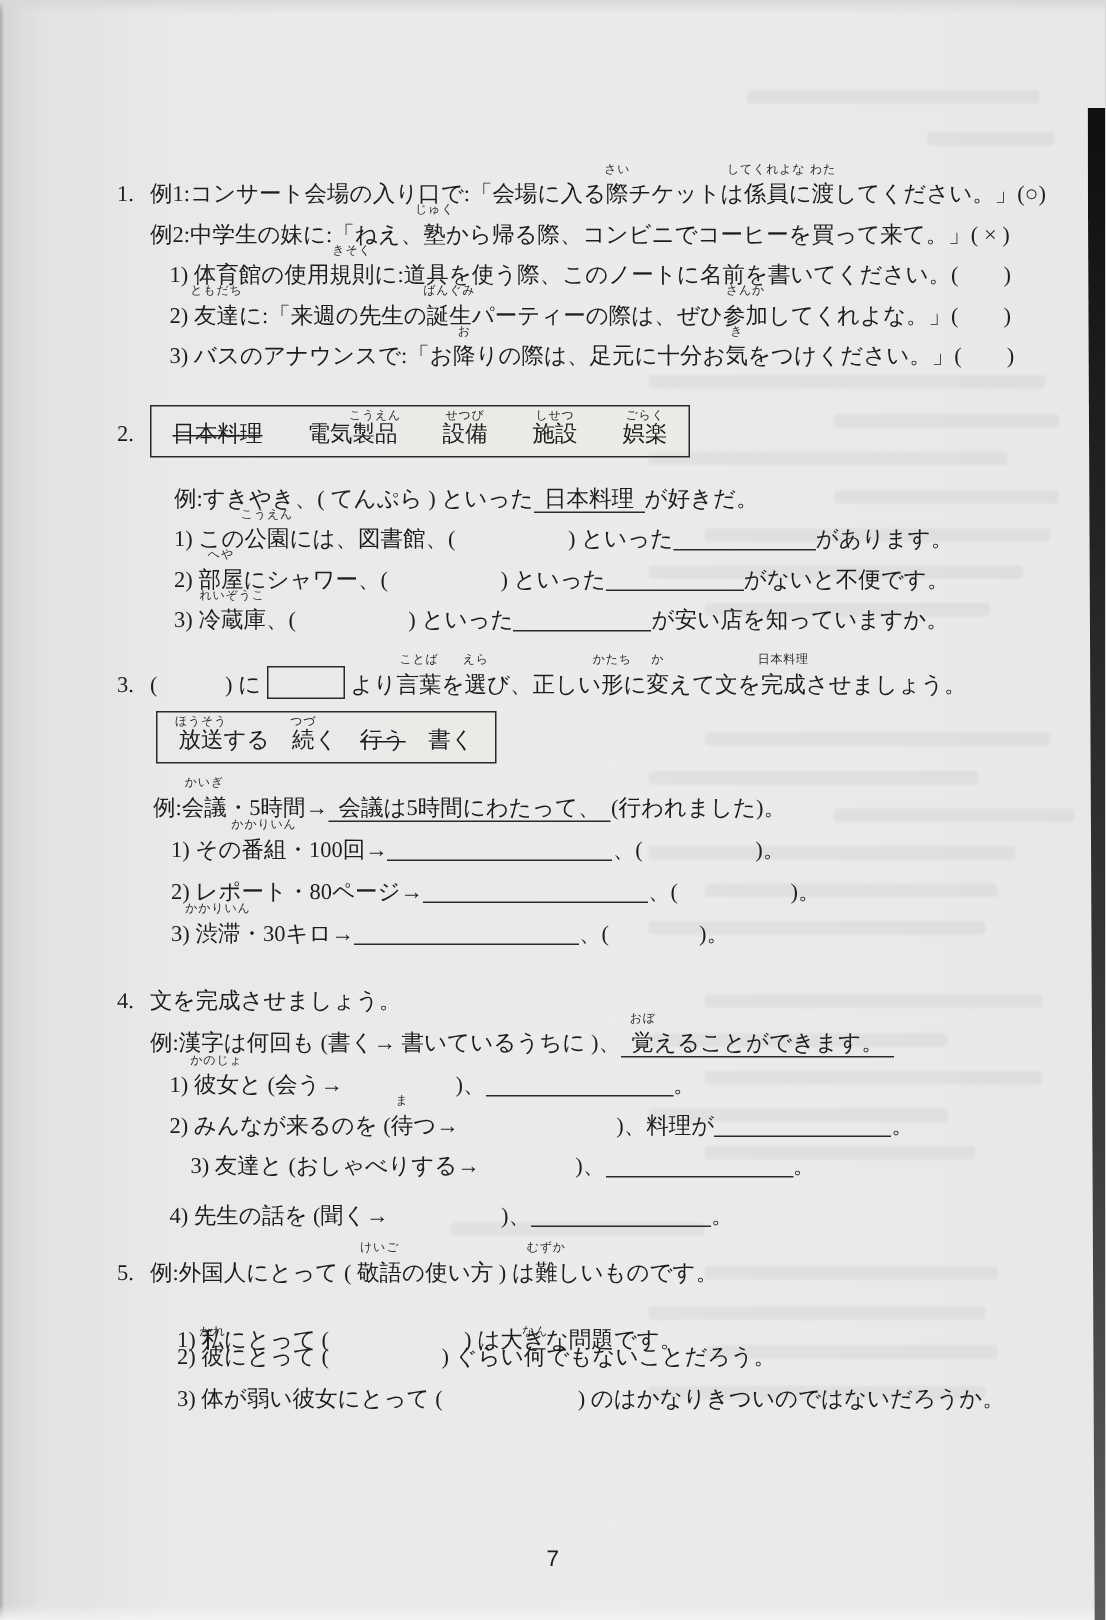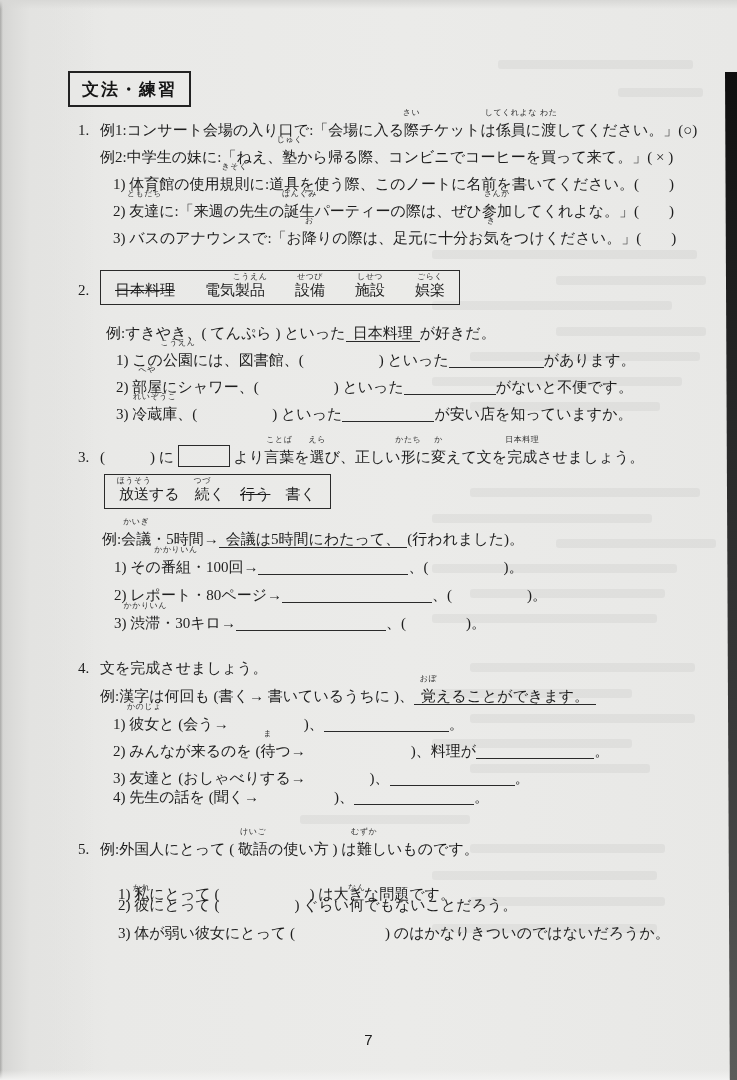--- a/index.html
+++ b/index.html
@@ -76,37 +76,34 @@
       <div class="ghost" style="left: 470px; top: 714px; width: 225px;"></div>
       <div class="ghost" style="left: 432px; top: 739px; width: 200px;"></div>
       <div class="ghost" style="left: 470px; top: 764px; width: 180px;"></div>
       <div class="ghost" style="left: 300px; top: 815px; width: 170px;"></div>
       <div class="ghost" style="left: 470px; top: 844px; width: 195px;"></div>
       <div class="ghost" style="left: 432px; top: 871px; width: 225px;"></div>
       <div class="ghost" style="left: 470px; top: 897px; width: 195px;"></div>
       <div class="ghost" style="left: 432px; top: 924px; width: 225px;"></div>
     </div>
 
-  <div class="header-box">
-    <span>文法・練習</span>
-  </div>
 
   <section class="sec" style="top:117px">
     <span class="num">1.</span>
     <div class="line" style="left:22px;top:0px">例1:コンサート会場の入り口で:「会場に入る<span class="rb">際<span class="rt">さい</span></span>チケットは<span class="rb">係員<span class="rt">してくれよな</span></span>に<span class="rb">渡<span class="rt">わた</span></span>してください。」(○)</div>
     <div class="line" style="left:22px;top:27px">例2:中学生の妹に:「ねえ、<span class="rb">塾<span class="rt">じゅく</span></span>から帰る際、コンビニでコーヒーを買って来て。」( × )</div>
     <div class="line" style="left:35px;top:54px">1) 体育館の使用<span class="rb">規則<span class="rt">きそく</span></span>に:道具を使う際、このノートに名前を書いてください。(　　)</div>
     <div class="line" style="left:35px;top:81px">2) <span class="rb">友達<span class="rt">ともだち</span></span>に:「来週の先生の<span class="rb">誕生<span class="rt">ばんぐみ</span></span>パーティーの際は、ぜひ<span class="rb">参加<span class="rt">さんか</span></span>してくれよな。」(　　)</div>
     <div class="line" style="left:35px;top:108px">3) バスのアナウンスで:「お<span class="rb">降<span class="rt">お</span></span>りの際は、足元に十分お<span class="rb">気<span class="rt">き</span></span>をつけください。」(　　)</div>
   </section>
 
   <section class="sec" style="top:270px">
     <span class="num" style="top:7px">2.</span>
     <div class="wordbox" style="left:22px;top:0px"><span class="strike">日本料理</span>　　電気<span class="rb">製品<span class="rt">こうえん</span></span>　　<span class="rb">設備<span class="rt">せつび</span></span>　　<span class="rb">施設<span class="rt">しせつ</span></span>　　<span class="rb">娯楽<span class="rt">ごらく</span></span></div>
-    <div class="line" style="left:28px;top:50px">例:すきやき、( てんぷら ) といった<span class="u">日本料理</span>が好きだ。</div>
+    <div class="line" style="left:38px;top:50px">例:すきやき、( てんぷら ) といった<span class="u">日本料理</span>が好きだ。</div>
     <div class="line" style="left:38px;top:77px">1) この<span class="rb">公園<span class="rt">こうえん</span></span>には、図書館、(　　　　　) といった<span class="blank" style="width: 95px;"></span>があります。</div>
     <div class="line" style="left:38px;top:104px">2) <span class="rb">部屋<span class="rt">へや</span></span>にシャワー、(　　　　　) といった<span class="blank" style="width: 92px;"></span>がないと不便です。</div>
     <div class="line" style="left:38px;top:131px">3) <span class="rb">冷蔵庫<span class="rt">れいぞうこ</span></span>、(　　　　　) といった<span class="blank" style="width: 92px;"></span>が安い店を知っていますか。</div>
   </section>
 
   <section class="sec" style="top:444px">
     <span class="num">3.</span>
     <div class="line" style="left:22px;top:0px">(　　　) に <span class="boxblank" style="width: 50px;"></span> より<span class="rb">言葉<span class="rt">ことば</span></span>を<span class="rb">選<span class="rt">えら</span></span>び、正しい<span class="rb">形<span class="rt">かたち</span></span>に<span class="rb">変<span class="rt">か</span></span>えて文を<span class="rb">完成<span class="rt">日本料理</span></span>させましょう。</div>
     <div class="wordbox" style="left:26px;top:30px"><span class="rb">放送<span class="rt">ほうそう</span></span>する　<span class="rb">続<span class="rt">つづ</span></span>く　<span class="strike">行う</span>　書く</div>
     <div class="line" style="left:24px;top:82px">例:<span class="rb">会議<span class="rt">かいぎ</span></span>・5時間→<span class="u">会議は5時間にわたって、</span>(行われました)。</div>
@@ -114,22 +111,22 @@
     <div class="line" style="left:36px;top:138px">2) レポート・80ページ→<span class="blank" style="width: 150px;"></span>、(　　　　　)。</div>
     <div class="line" style="left:36px;top:166px">3) <span class="rb">渋滞<span class="rt">かかりいん</span></span>・30キロ→<span class="blank" style="width: 150px;"></span>、(　　　　)。</div>
   </section>
 
   <section class="sec" style="top:655px">
     <span class="num">4.</span>
     <div class="line" style="left:22px;top:0px">文を完成させましょう。</div>
     <div class="line" style="left:22px;top:28px">例:漢字は何回も (書く→ 書いているうちに )、<span class="u"><span class="rb">覚<span class="rt">おぼ</span></span>えることができます。</span></div>
     <div class="line" style="left:35px;top:56px">1) <span class="rb">彼女<span class="rt">かのじょ</span></span>と (会う→　　　　　)、<span class="blank" style="width: 125px;"></span>。</div>
     <div class="line" style="left:35px;top:83px">2) みんなが来るのを (<span class="rb">待<span class="rt">ま</span></span>つ→　　　　　　　)、料理が<span class="blank" style="width: 118px;"></span>。</div>
-    <div class="line" style="left:35px;top:110px">3) 友達と (おしゃべりする→　　　　 )、<span class="blank" style="width: 125px;"></span>。</div>
-    <div class="line" style="left:35px;top:129px">4) 先生の話を (聞く→　　　　　)、<span class="blank" style="width: 120px;"></span>。</div>
+    <div class="line" style="left:49px;top:110px">3) 友達と (おしゃべりする→　　　　 )、<span class="blank" style="width: 125px;"></span>。</div>
+    <div class="line" style="left:35px;top:143px">4) 先生の話を (聞く→　　　　　)、<span class="blank" style="width: 120px;"></span>。</div>
   </section>
 
   <section class="sec" style="top:836px">
     <span class="num">5.</span>
     <div class="line" style="left:22px;top:0px">例:外国人にとって ( <span class="rb">敬語<span class="rt">けいご</span></span>の使い方 ) は<span class="rb">難<span class="rt">むずか</span></span>しいものです。</div>
     <div class="line" style="left:40px;top:45px">1) 私にとって (　　　　　　) は大きな問題です。</div>
     <div class="line" style="left:40px;top:56px">2) <span class="rb">彼<span class="rt">かれ</span></span>にとって (　　　　　) ぐらい<span class="rb">何<span class="rt">なん</span></span>でもないことだろう。</div>
     <div class="line" style="left:40px;top:84px">3) 体が弱い彼女にとって (　　　　　　) のはかなりきついのではないだろうか。</div>
   </section>
 

